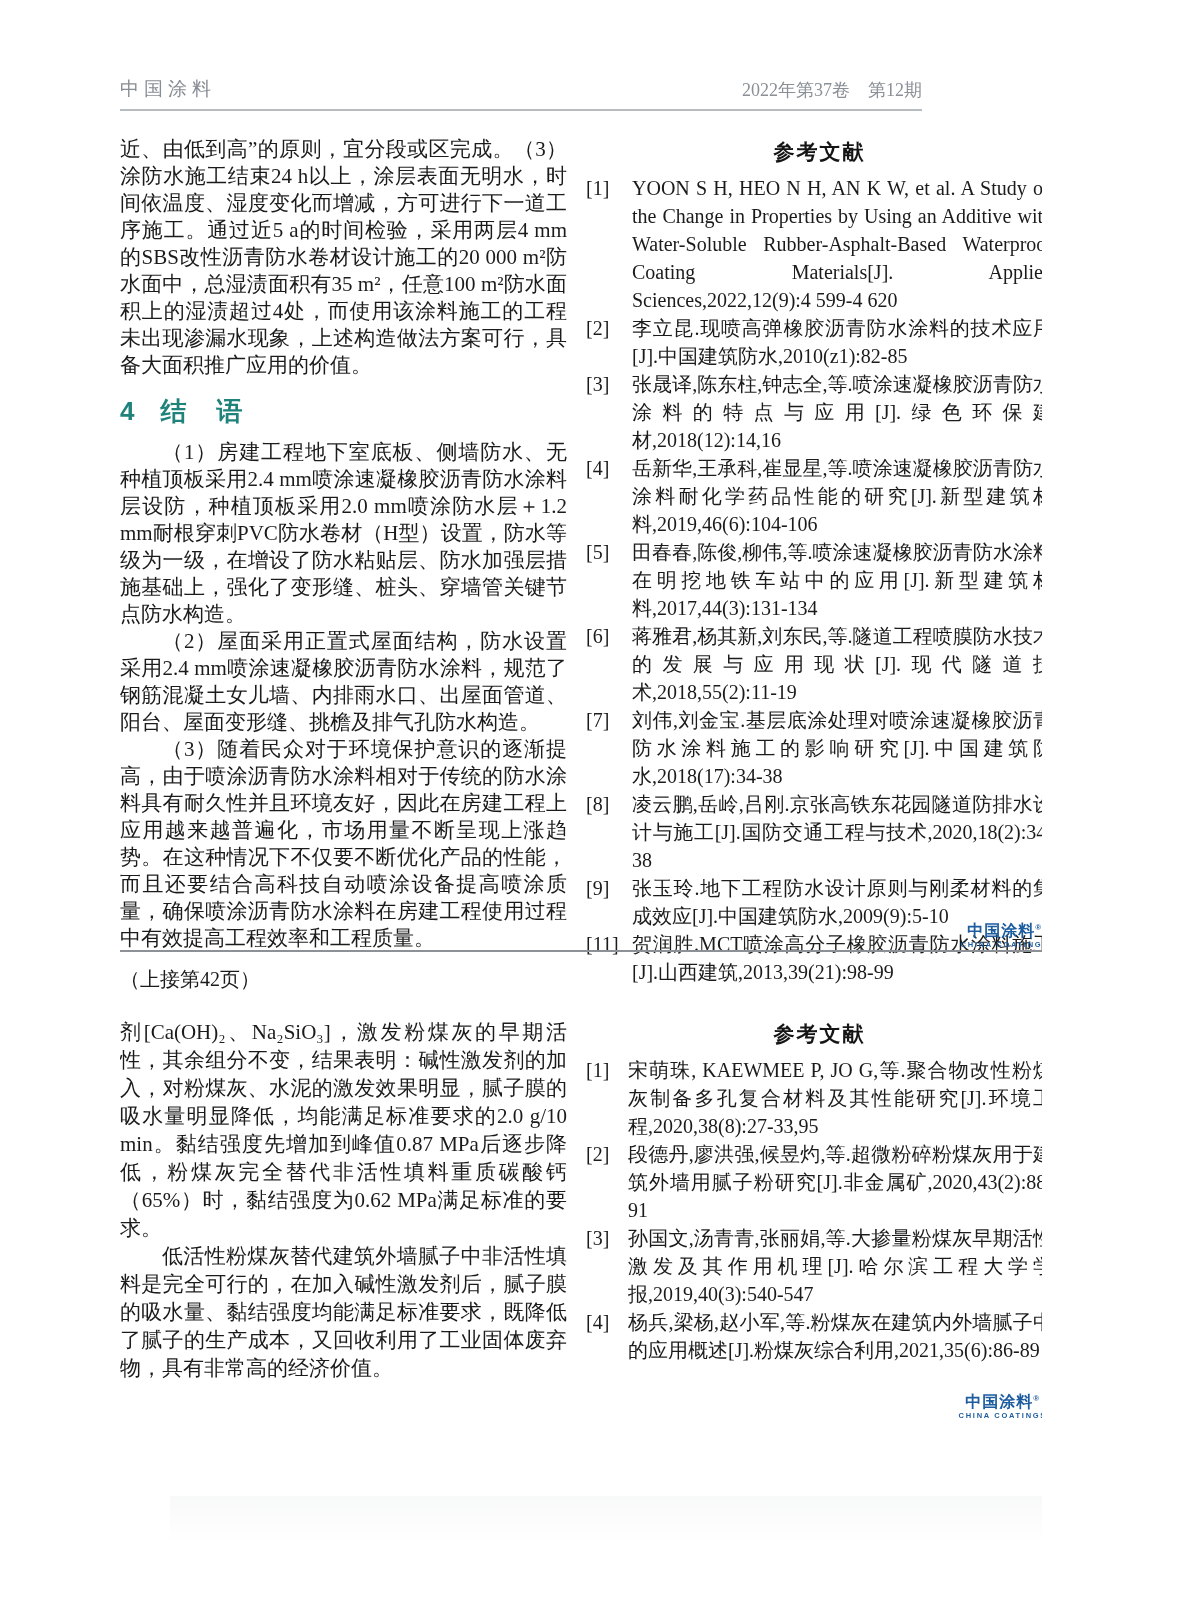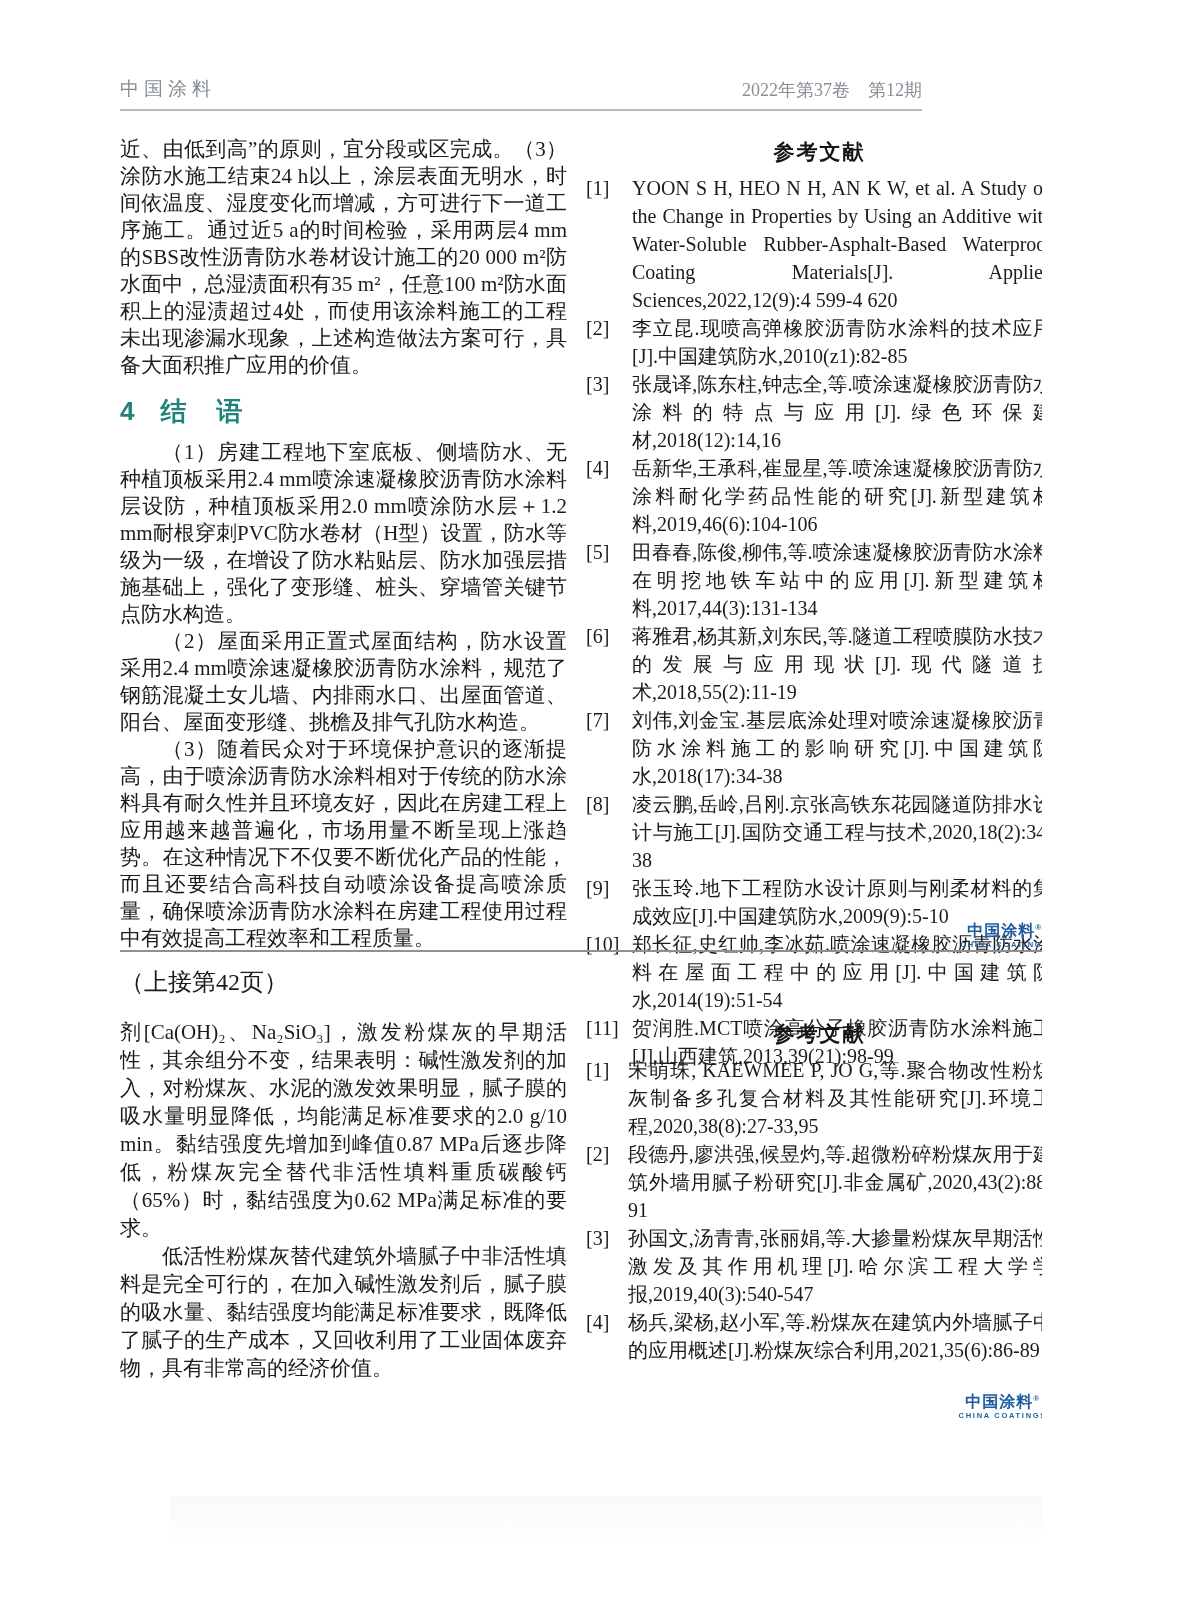--- a/index.html
+++ b/index.html
@@ -63,21 +63,21 @@
   .logo-en {
     font-family:"Liberation Sans","DejaVu Sans",sans-serif; font-weight:bold;
     font-size:7.5px; letter-spacing:1.7px; color:#1d5c9e; margin-top:2px; white-space:nowrap;
   }
 
   
   .section-divider {
     position:absolute; left:120px; width:947px; top:950px; height:2px; background:#8d9195;
   }
   .continuation-note {
-    position:absolute; left:120px; top:966px; margin:0; font-size:24px; color:#1b1b1b;
+    position:absolute; left:120px; top:966px; margin:0; font-size:20px; color:#1b1b1b;
   }
 
   
   .footer-band {
     position:absolute; left:170px; right:0; top:1496px; height:48px;
     background:linear-gradient(to bottom, rgba(125,134,144,0.05), rgba(125,134,144,0.0));
   }
   .page-footer {
     position:absolute; left:128px; top:1494px; display:flex; align-items:stretch;
   }
@@ -146,23 +146,20 @@
           </li>
 
           <li class="ref-item">
             <span class="ref-num">[8]</span><span class="ref-text">凌云鹏,岳岭,吕刚.京张高铁东花园隧道防排水设计与施工[J].国防交通工程与技术,2020,18(2):34-38</span>
           </li>
 
           <li class="ref-item">
             <span class="ref-num">[9]</span><span class="ref-text">张玉玲.地下工程防水设计原则与刚柔材料的集成效应[J].中国建筑防水,2009(9):5-10</span>
           </li>
 
-          <li class="ref-item">
-            <span class="ref-num">[10]</span><span class="ref-text">郑长征,史红帅,李冰茹.喷涂速凝橡胶沥青防水涂料在屋面工程中的应用[J].中国建筑防水,2014(19):51-54</span>
-          </li>
 
           <li class="ref-item">
             <span class="ref-num">[11]</span><span class="ref-text">贺润胜.MCT喷涂高分子橡胶沥青防水涂料施工[J].山西建筑,2013,39(21):98-99</span>
           </li>
         </ol>
       <div class="coatings-logo logo-abs">
         <div class="logo-cn"><span>中国涂料</span><sup class="logo-reg">®</sup></div>
         <div class="logo-en">CHINA COATINGS</div>
       </div>
     </div>

